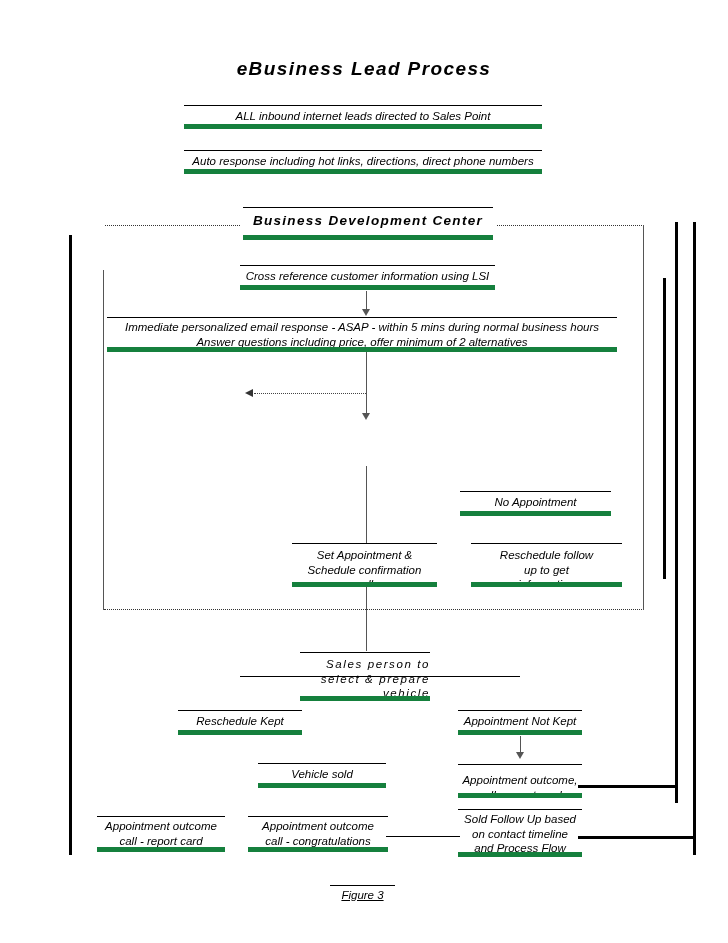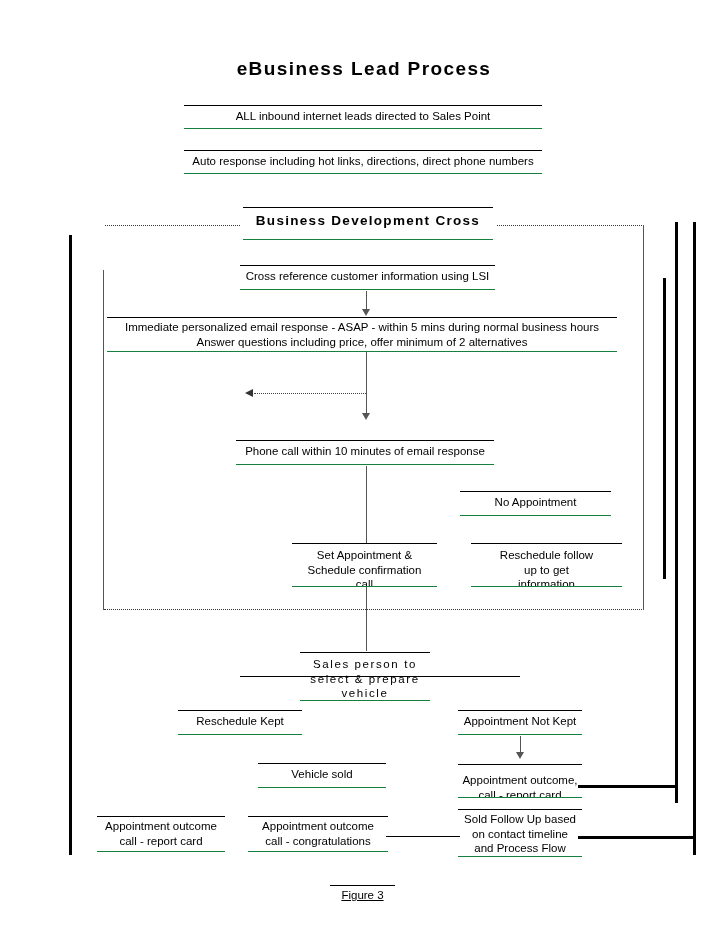--- a/index.html
+++ b/index.html
@@ -8,28 +8,29 @@
     font-family:"Liberation Sans", sans-serif;
     color:#000000;
     -webkit-font-smoothing:antialiased;
   }
   #page{
     position:relative;
     width:728px;
     height:943px;
     background:#ffffff;
     overflow:hidden;
+    font-style:italic;
   }
 
   
   .box{
     position:absolute;
     box-sizing:border-box;
     border-top:1px solid #000;
-    border-bottom:1px solid #15803d;
+    border-bottom:5px solid #15803d;
     text-align:center;
     font-size:11.5px;
     line-height:14.5px;
     color:#000;
     padding-top:3px;
     overflow:hidden;
     background:transparent;
     z-index:4;
   }
 
@@ -120,60 +121,59 @@
 
   <div class="thickh" style="left:578px;top:785px;width:99px;"></div>
   <div class="thickh" style="left:578px;top:836px;width:117px;"></div>
 
   <div class="dotted-h" style="left:105px;top:225px;width:135px;"></div>
   <div class="dotted-h" style="left:497px;top:225px;width:147px;"></div>
   <div class="dotted-h" style="left:104px;top:609px;width:540px;"></div>
   <div class="dotted-v" style="left:103px;top:270px;height:340px;"></div>
   <div class="dotted-v" style="left:643px;top:225px;height:385px;"></div>
 
-  <div class="box hdr" style="left:243px;top:207px;width:250px;height:33px;padding-top:6px;">Business Development Cross</div>
+  <div class="box hdr" style="left:243px;top:207px;width:250px;height:33px;padding-top:6px;">Business Development Center</div>
 
   <div class="box" style="left:240px;top:265px;width:255px;height:25px;">Cross reference customer information using LSI</div>
 
   <div class="vline" style="left:366px;top:291px;height:19px;"></div>
   <div class="arrow-down" style="left:362px;top:309px;"></div>
 
   <div class="box" style="left:107px;top:317px;width:510px;height:35px;padding-top:2px;">
     <div>Immediate personalized email response - ASAP - within 5 mins during normal business hours</div>
     <div>Answer questions including price, offer minimum of 2 alternatives</div>
   </div>
 
   <div class="vline" style="left:366px;top:352px;height:62px;"></div>
   <div class="arrow-down" style="left:362px;top:413px;"></div>
 
 
   <div class="dotted-conn" style="left:254px;top:393px;width:112px;"></div>
   <div class="arrow-left" style="left:245px;top:389px;"></div>
 
-  <div class="box" style="left:236px;top:440px;width:258px;height:25px;">Phone call within 10 minutes of email response</div>
 
   <div class="vline" style="left:366px;top:466px;height:78px;"></div>
 
   <div class="box" style="left:460px;top:491px;width:151px;height:25px;">No Appointment</div>
 
   <div class="box" style="left:292px;top:543px;width:145px;height:44px;padding-top:4px;">
     <div>Set Appointment &amp;</div>
     <div>Schedule confirmation</div>
     <div>call</div>
   </div>
 
   <div class="box" style="left:471px;top:543px;width:151px;height:44px;padding-top:4px;">
     <div>Reschedule follow</div>
     <div>up to get</div>
     <div>information</div>
   </div>
 
   <div class="vline" style="left:366px;top:587px;height:64px;"></div>
 
-  <div class="box spaced" style="left:300px;top:652px;width:130px;height:49px;padding-top:4px;">
+  <div class="box spaced" style="left:300px;top:652px;width:130px;height:49px;padding-top:4px;text-align:right;">
     <div>Sales person to</div>
     <div>select &amp; prepare</div>
     <div>vehicle</div>
   </div>
 
   <div class="hline-dk" style="left:240px;top:676px;width:160px;"></div>
   <div class="hline-dk" style="left:400px;top:676px;width:120px;"></div>
 
   <div class="box" style="left:178px;top:710px;width:124px;height:25px;">Reschedule Kept</div>
 

